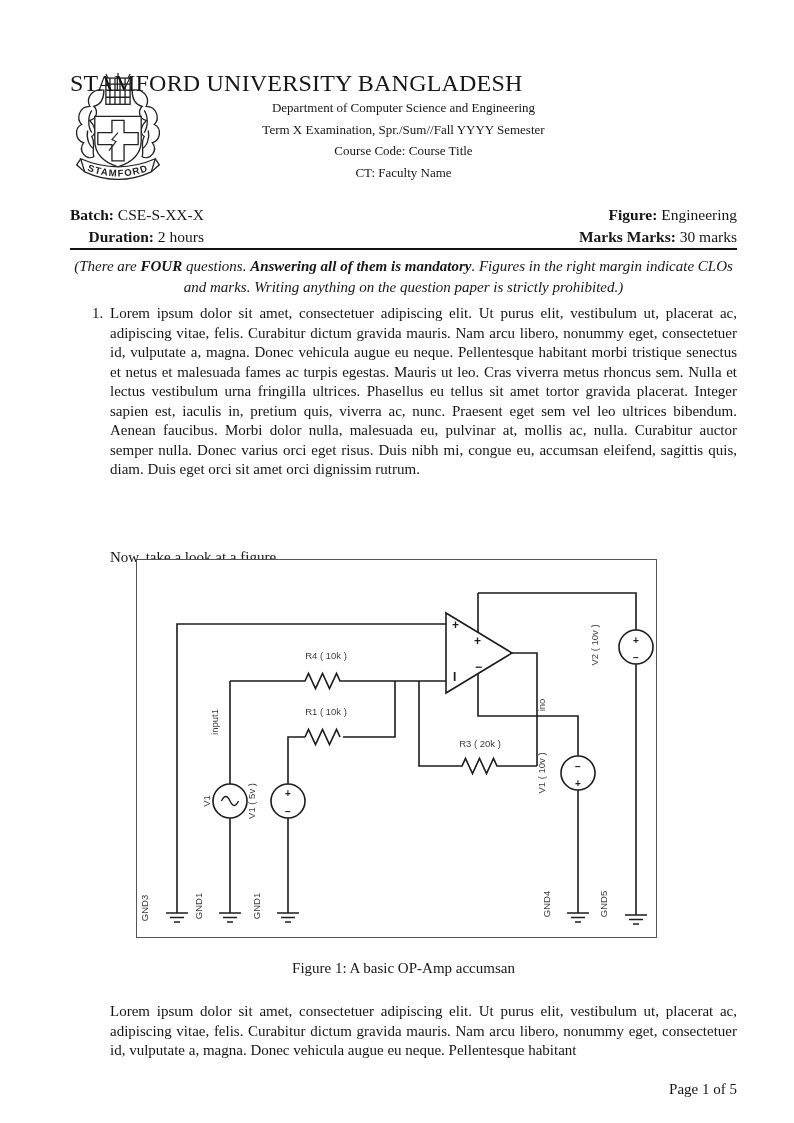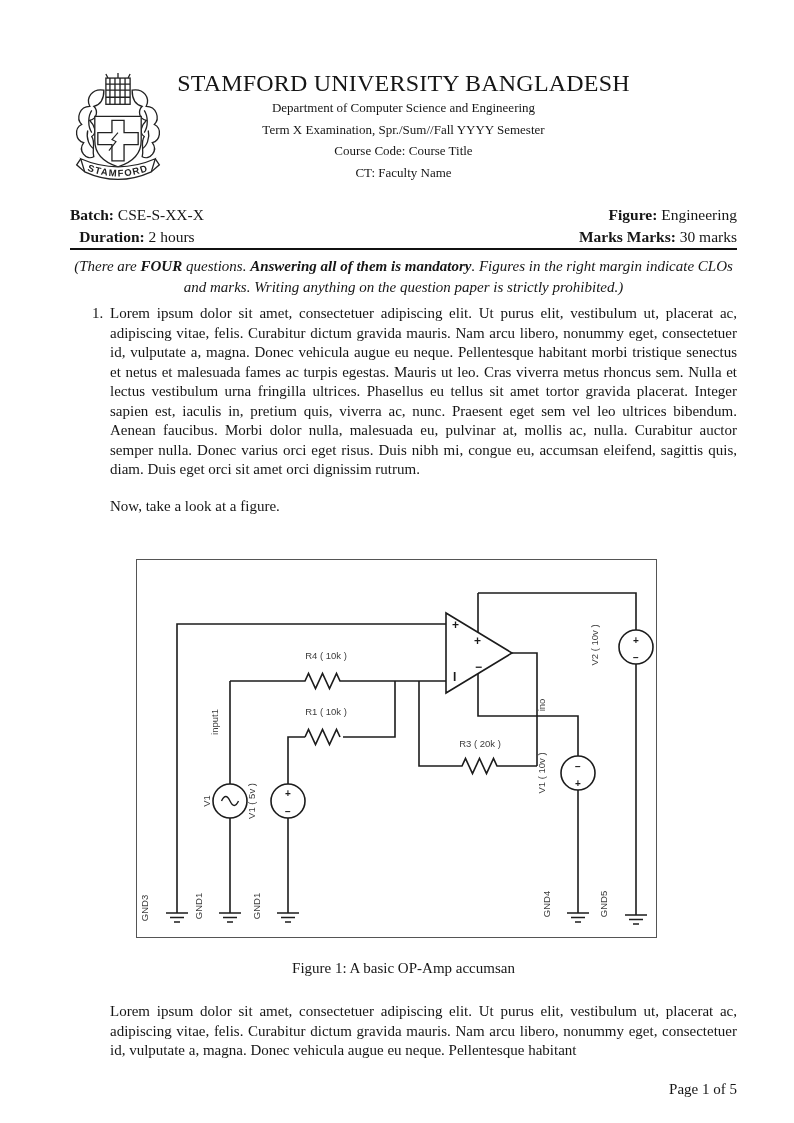--- a/index.html
+++ b/index.html
@@ -3,36 +3,36 @@
 <meta charset="utf-8">
 <style>
   html,body{margin:0;padding:0;background:#ffffff;}
   .page{
     position:relative;width:794px;height:1123px;background:#ffffff;overflow:hidden;
     font-family:"Liberation Serif","DejaVu Serif",serif;color:#161616;
   }
   .abs{position:absolute;}
   
   .logo{left:66px;top:70px;width:104px;height:116px;}
-  .hdr{left:70px;top:69px;width:667px;text-align:center;}
+  .hdr{left:70px;top:69px;width:667px;}
   .hdr-title{font-size:24px;line-height:28px;letter-spacing:.2px;}
   .hdr-sub{left:70px;top:97px;width:667px;text-align:center;font-size:13px;line-height:21.7px;}
   .meta{top:204px;font-size:15.5px;line-height:22.3px;}
-  .meta-left{left:70px;text-align:center;}
+  .meta-left{left:70px;text-align:right;}
   .meta-right{right:57px;text-align:right;}
   .meta b{font-weight:bold;}
   .rule{left:70px;top:248px;width:667px;height:1.7px;background:#111;}
   .instructions{left:70px;top:256px;width:667px;text-align:center;font-style:italic;
     font-size:15px;line-height:21px;}
   .instructions b{font-weight:bold;}
   
   .question{left:110px;top:304px;width:627px;}
   .qnum{position:absolute;left:-18px;top:0;font-size:15px;line-height:19.5px;}
   .qtext{margin:0;font-size:15px;line-height:19.5px;text-align:justify;}
-  .intro{left:110px;top:497px;width:627px;font-size:15px;line-height:19.5px;}
+  .intro{left:110px;top:548px;width:627px;font-size:15px;line-height:19.5px;}
   
   .figure-box{left:136px;top:559px;width:521px;height:379px;}
   .caption{left:70px;top:960px;width:667px;text-align:center;font-size:15px;}
   .closing{left:110px;top:1002px;width:627px;font-size:15px;line-height:19.5px;
     text-align:justify;margin:0;}
   .pagenum{right:57px;top:1081px;font-size:15px;margin-left:8px;}
   svg text{font-family:"Liberation Sans","DejaVu Sans",sans-serif;}
   .cirlab{fill:#3c3c3c;font-size:9.5px;}
   .pinlab{fill:#1c1c1c;font-size:12px;font-weight:bold;}
 </style>

